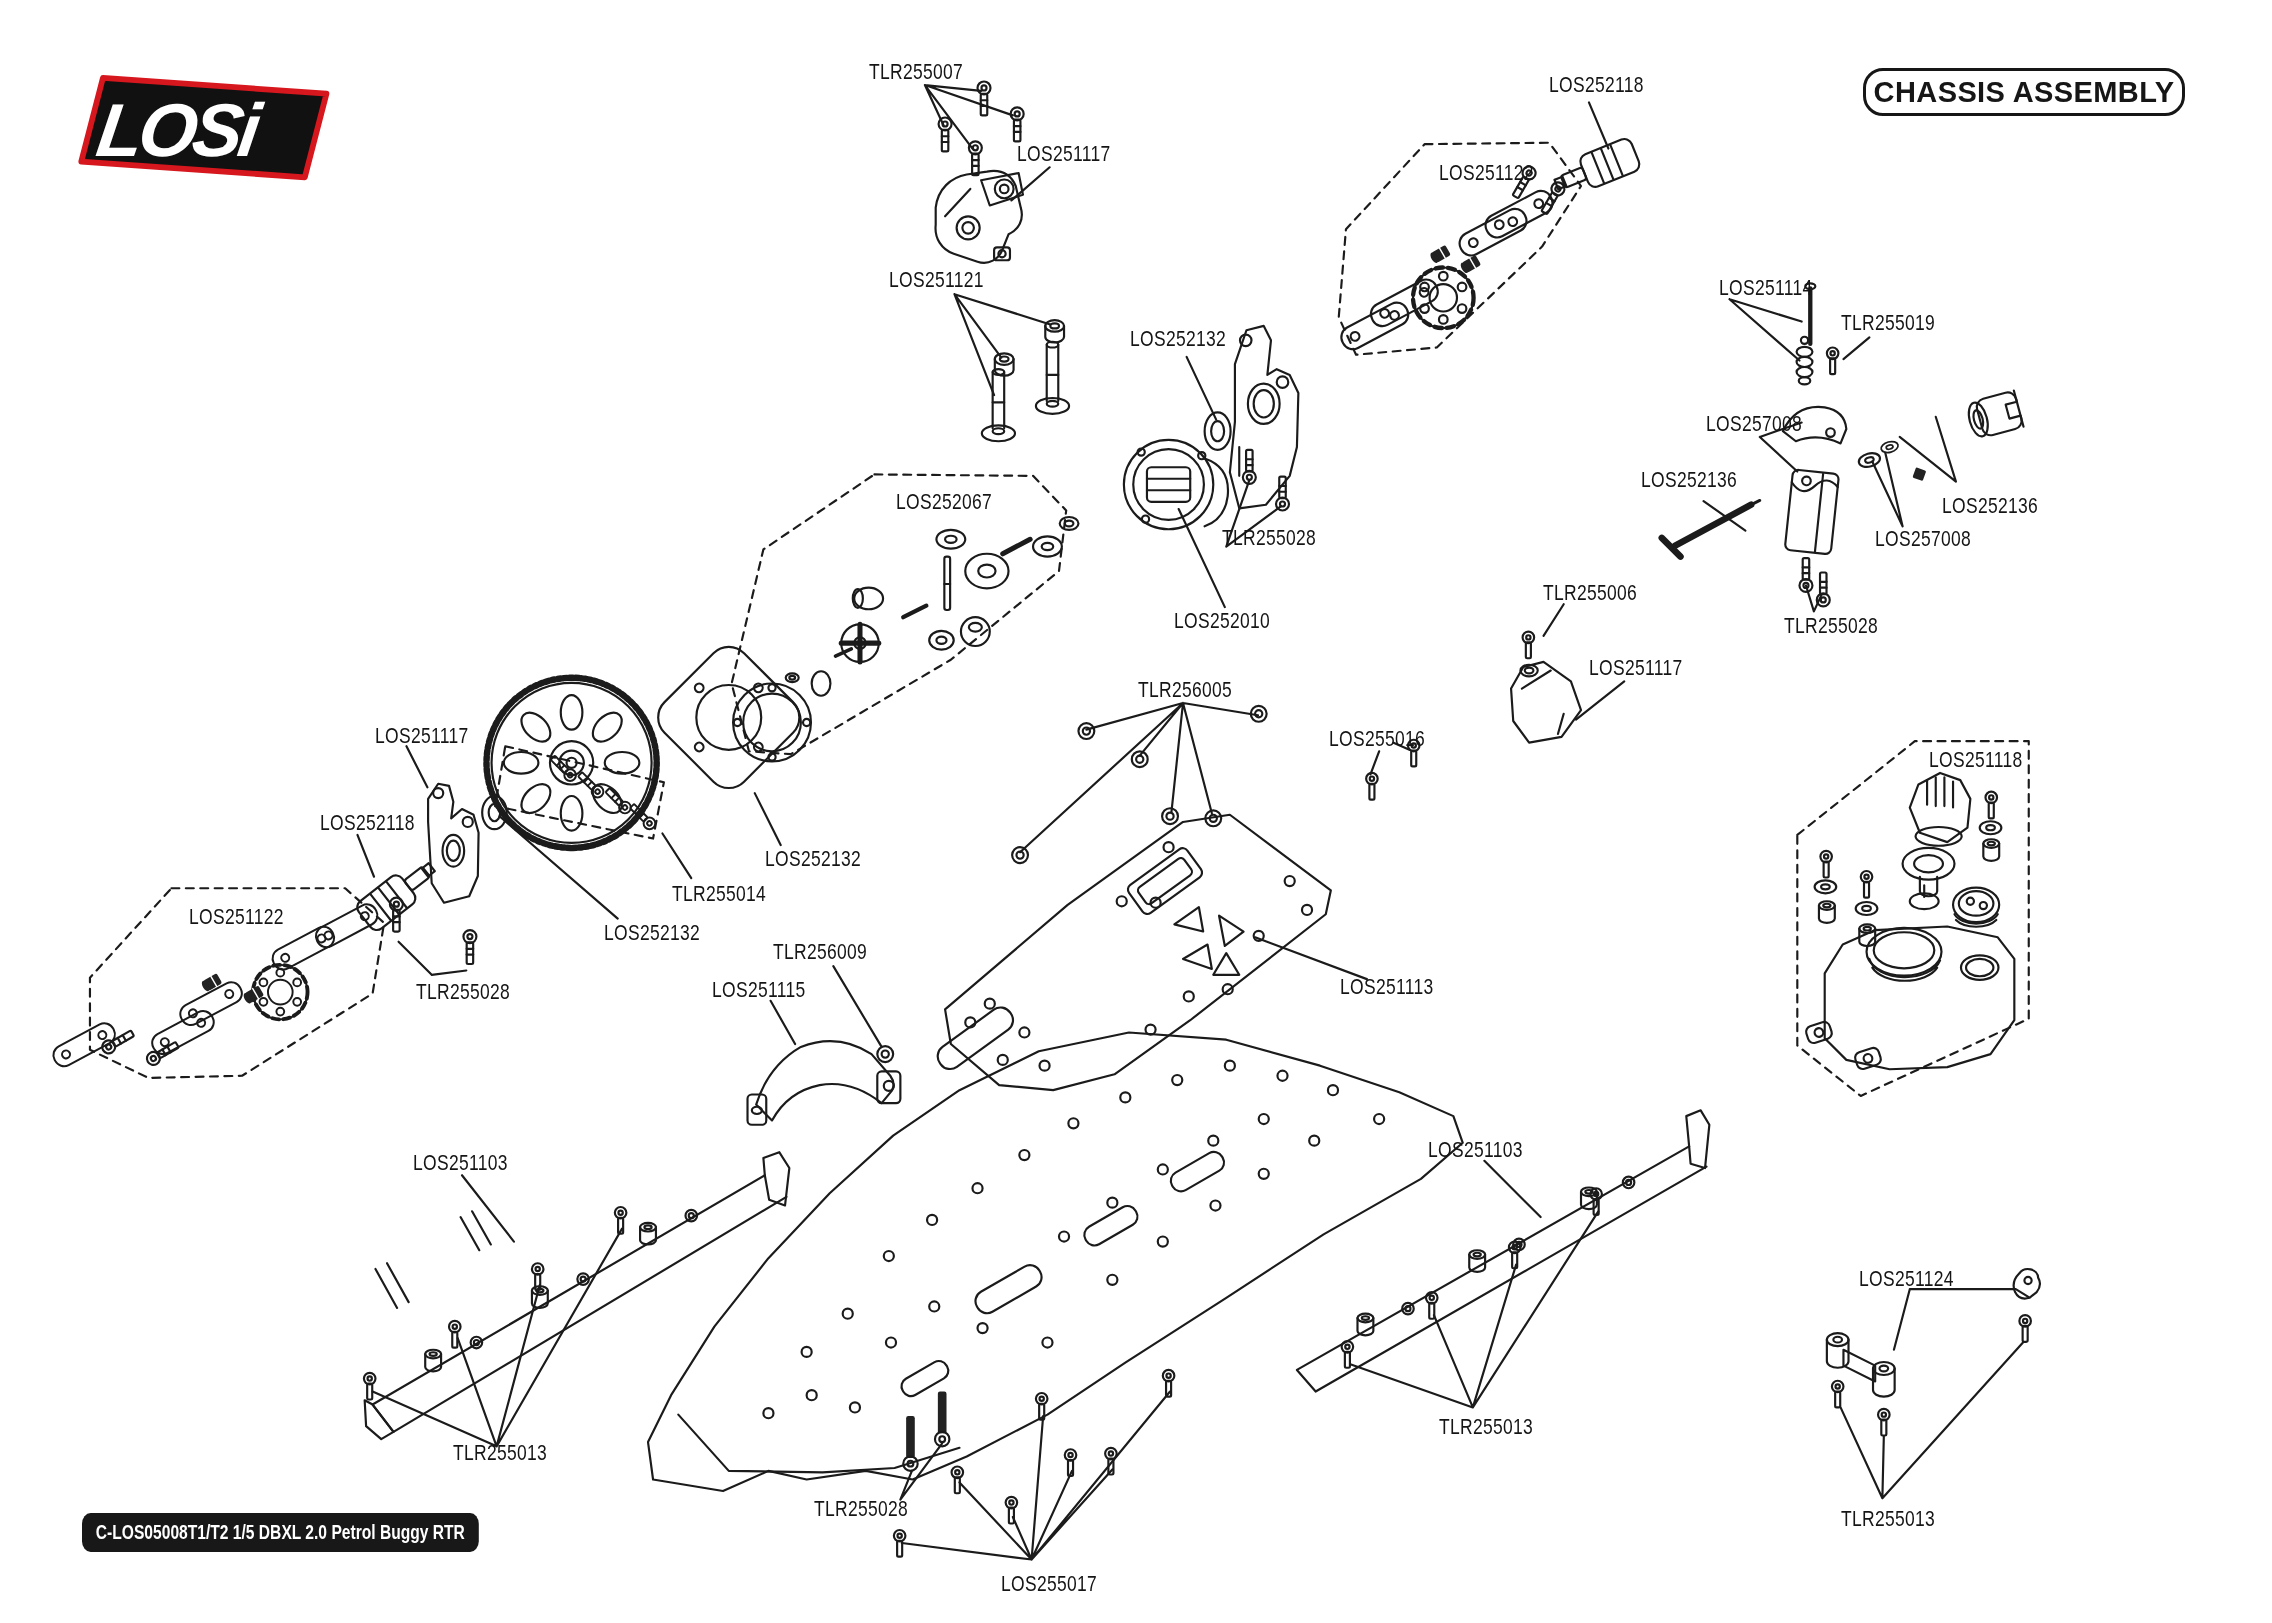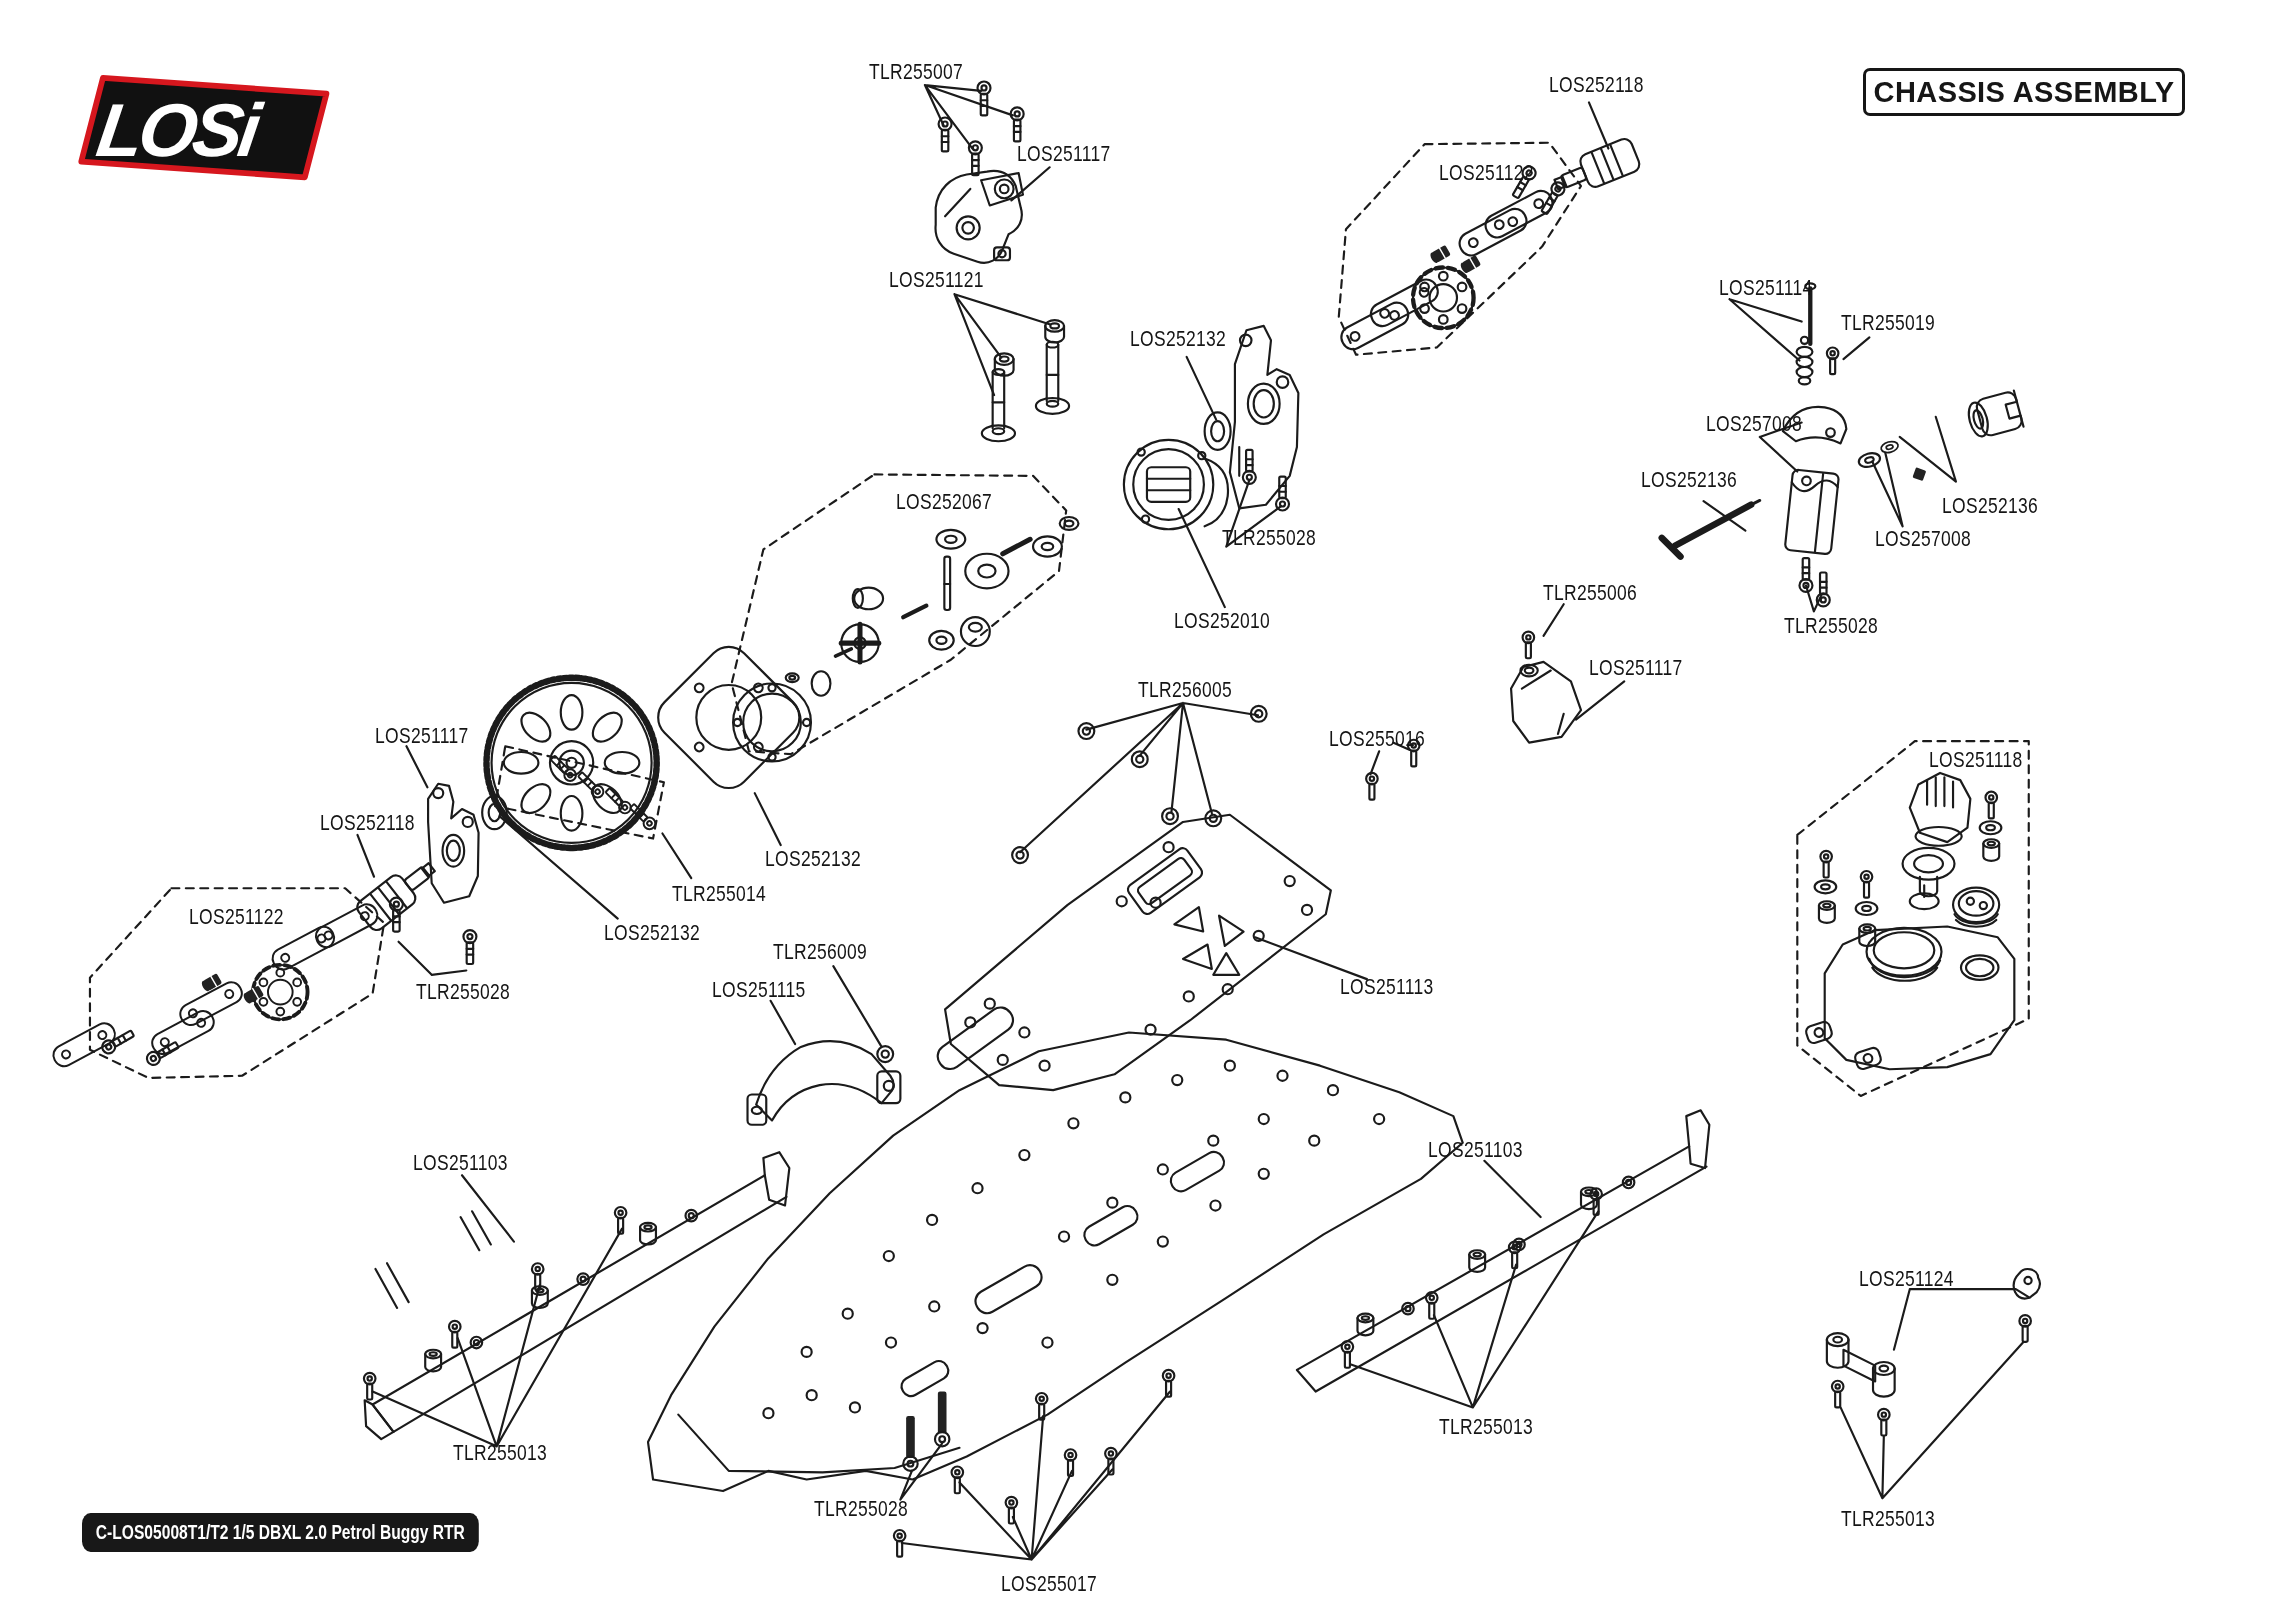--- a/index.html
+++ b/index.html
@@ -1,21 +1,21 @@
 <!DOCTYPE html>
 <html style="font-size:11.5px"><head>
 <meta charset="utf-8">
 <style>
   html,body{margin:0;padding:0;background:#fff}
   body{width:2273px;height:1623px;position:relative;font-family:"Liberation Sans",sans-serif;overflow:hidden}
   #diagram{position:absolute;left:0;top:0;width:2273px;height:1623px}
   .part-label{position:absolute;font-size:22.4px;color:#151515;white-space:nowrap;
               transform:scaleX(.78);transform-origin:0 0;letter-spacing:0.4px}
   #title-box{position:absolute;left:1863px;top:68px;width:316px;height:42px;border:3.6px solid #161616;
-             border-radius:7px;display:flex;align-items:center;justify-content:center;
+             border-radius:20px;display:flex;align-items:center;justify-content:center;
              font-weight:bold;font-size:29px;color:#161616;background:#fff;letter-spacing:0.4px}
   #badge{position:absolute;left:82px;top:1513px;height:39px;background:#181818;color:#fff;
          border-radius:10.8px;font-weight:bold;font-size:19.5px;line-height:39px;padding:0 17.3px;
          white-space:nowrap;transform:scaleX(.8);transform-origin:0 0}
 </style>
 </head>
 <body>
 
 <svg id="diagram" viewBox="0 0 3151 2251" xmlns="http://www.w3.org/2000/svg">
   <defs>

